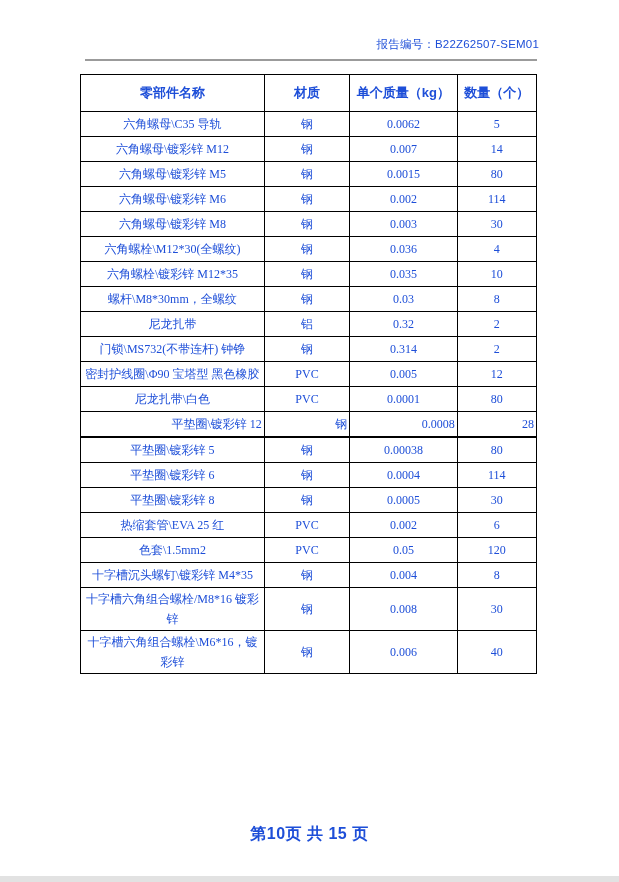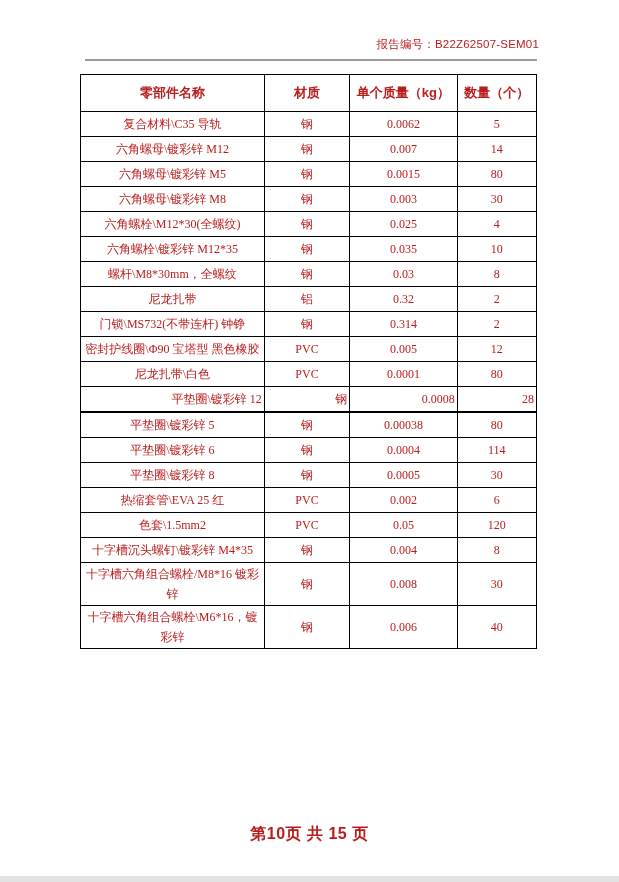--- a/index.html
+++ b/index.html
@@ -7,21 +7,21 @@
     padding: 0;
     background: #ffffff;
   }
   .page {
     position: relative;
     width: 619px;
     height: 882px;
     background: #ffffff;
     overflow: hidden;
     font-family: "Liberation Sans", sans-serif;
-    color: #b91c1c;
+    color: #1d4ed8;
   }
   .report-no {
     position: absolute;
     top: 37px;
     right: 80px;
     font-size: 11.5px;
     letter-spacing: 0.2px;
     white-space: nowrap;
   }
   .rule {
@@ -101,47 +101,53 @@
     <thead>
       <tr>
         <th>零部件名称</th>
         <th>材质</th>
         <th>单个质量（kg）</th>
         <th>数量（个）</th>
       </tr>
     </thead>
     <tbody id="tbody">
         <tr>
-          <td>复合材料\C35 导轨</td>
+          <td>六角螺母\C35 导轨</td>
           <td>钢</td>
           <td>0.0062</td>
           <td>5</td>
         </tr>
         <tr>
           <td>六角螺母\镀彩锌 M12</td>
           <td>钢</td>
           <td>0.007</td>
           <td>14</td>
         </tr>
         <tr>
           <td>六角螺母\镀彩锌 M5</td>
           <td>钢</td>
           <td>0.0015</td>
           <td>80</td>
         </tr>
         <tr>
+          <td>六角螺母\镀彩锌 M6</td>
+          <td>钢</td>
+          <td>0.002</td>
+          <td>114</td>
+        </tr>
+        <tr>
           <td>六角螺母\镀彩锌 M8</td>
           <td>钢</td>
           <td>0.003</td>
           <td>30</td>
         </tr>
         <tr>
           <td>六角螺栓\M12*30(全螺纹)</td>
           <td>钢</td>
-          <td>0.025</td>
+          <td>0.036</td>
           <td>4</td>
         </tr>
         <tr>
           <td>六角螺栓\镀彩锌 M12*35</td>
           <td>钢</td>
           <td>0.035</td>
           <td>10</td>
         </tr>
         <tr>
           <td>螺杆\M8*30mm，全螺纹</td>

